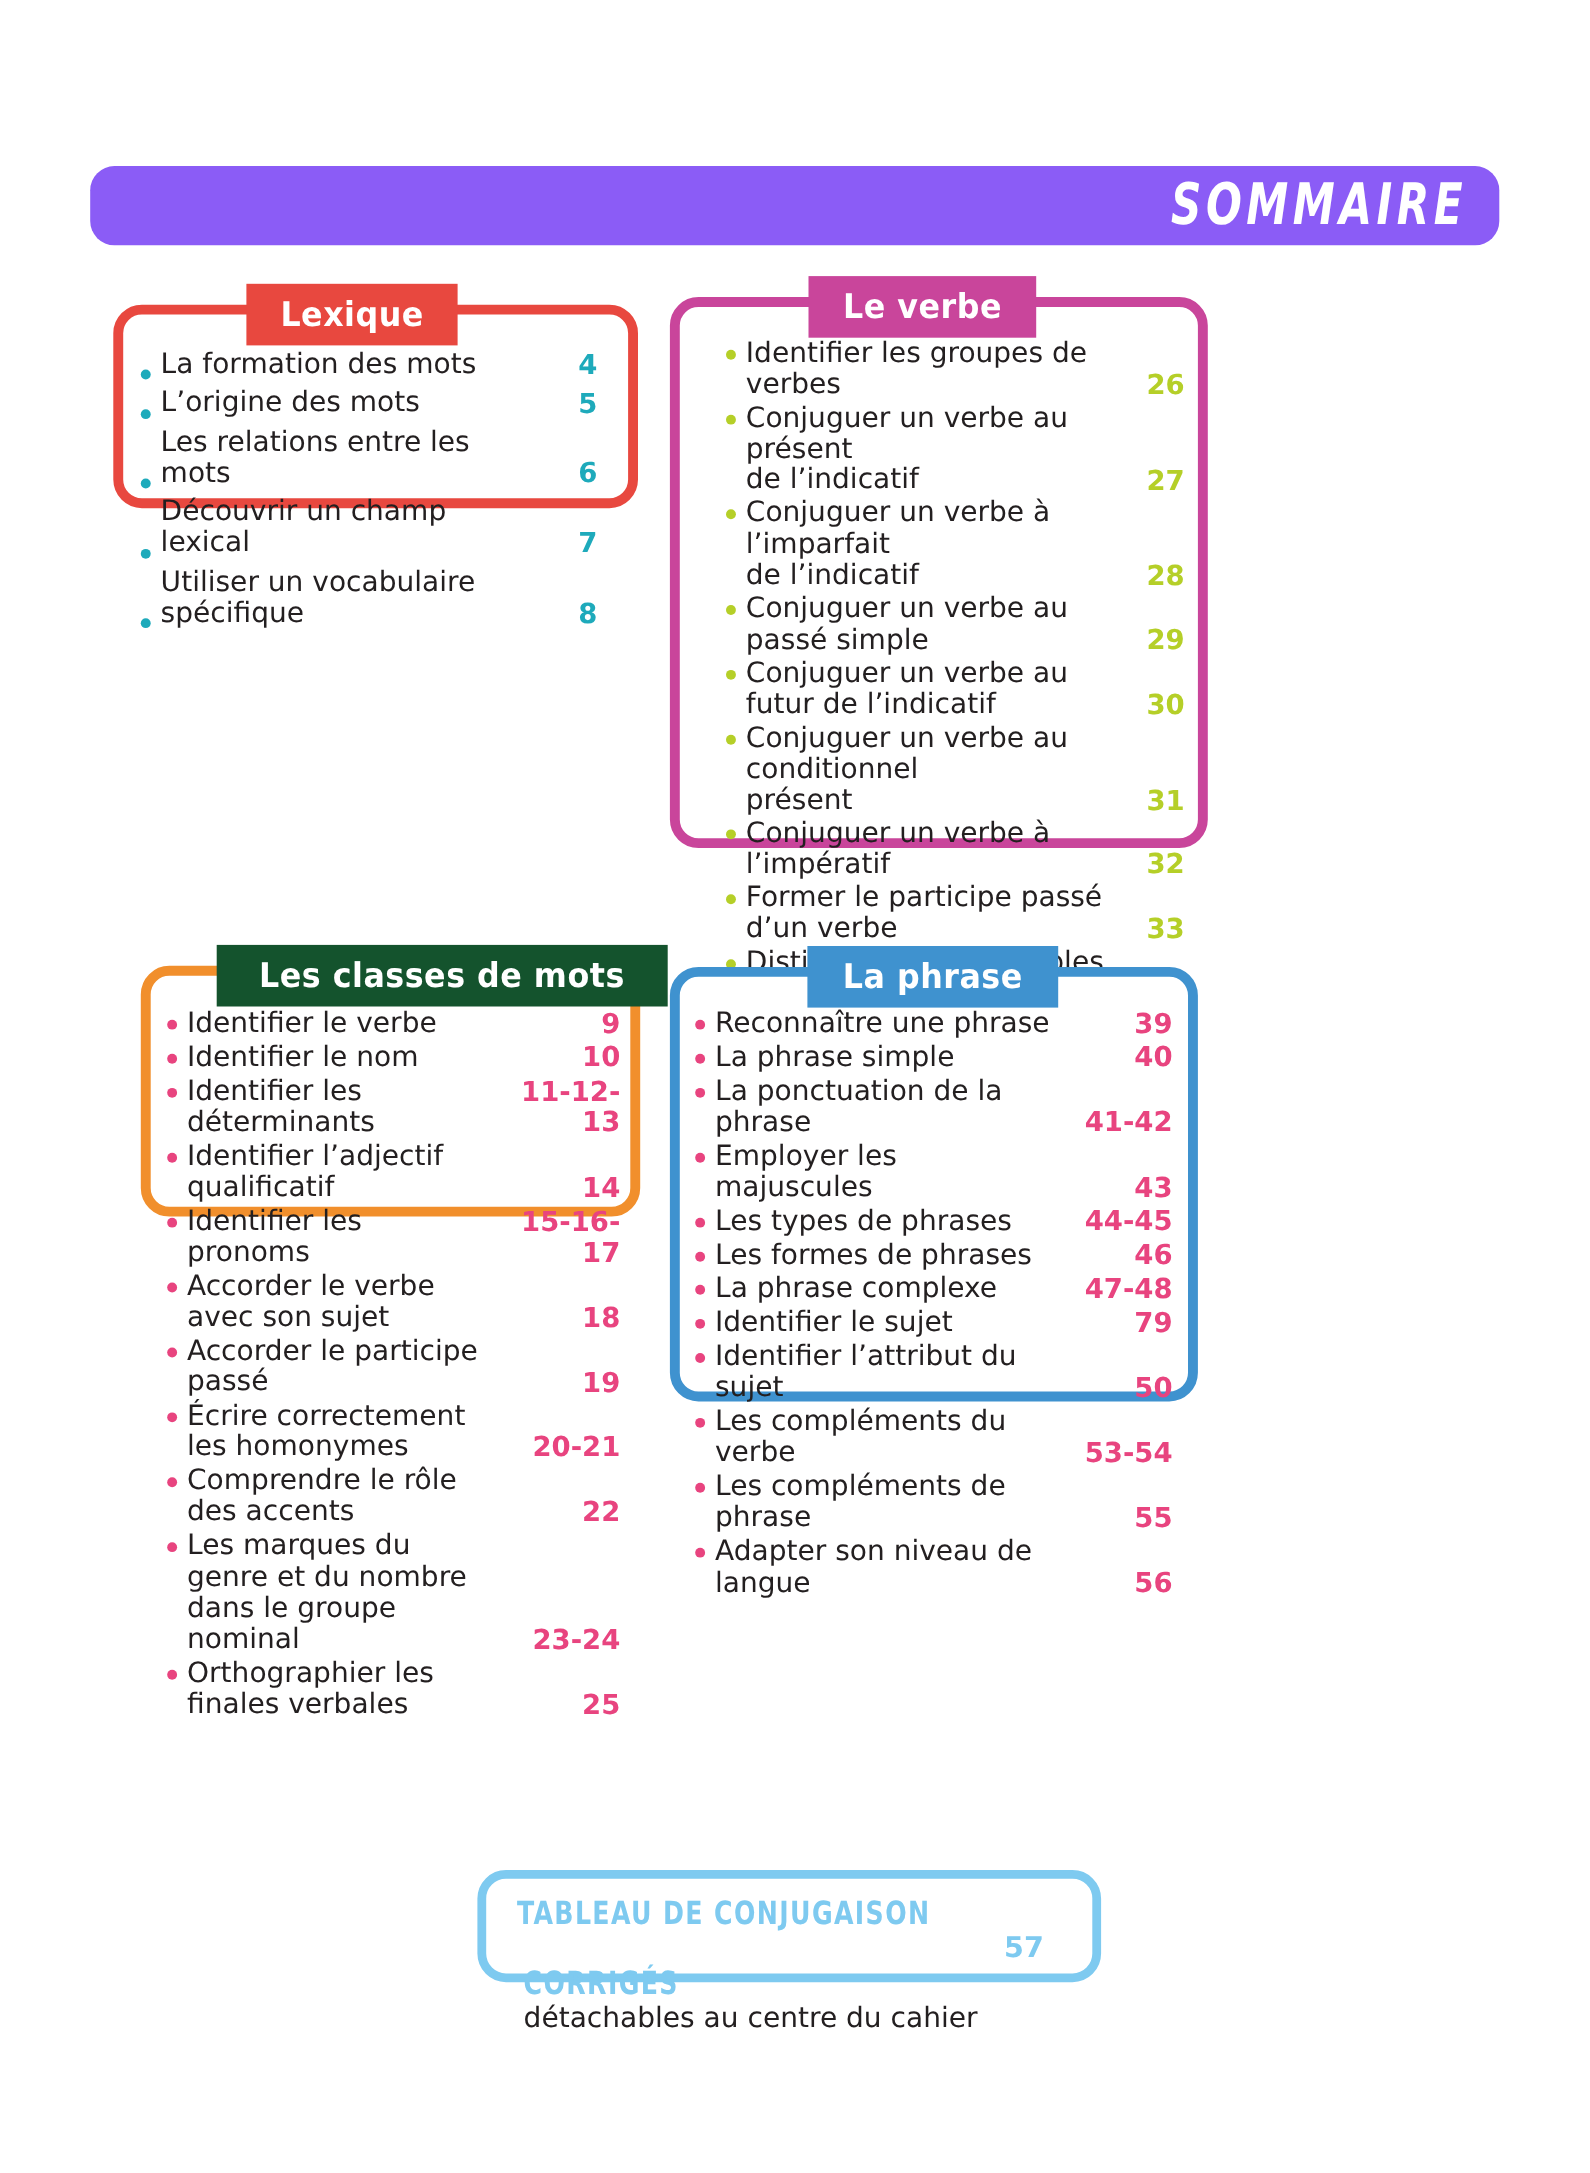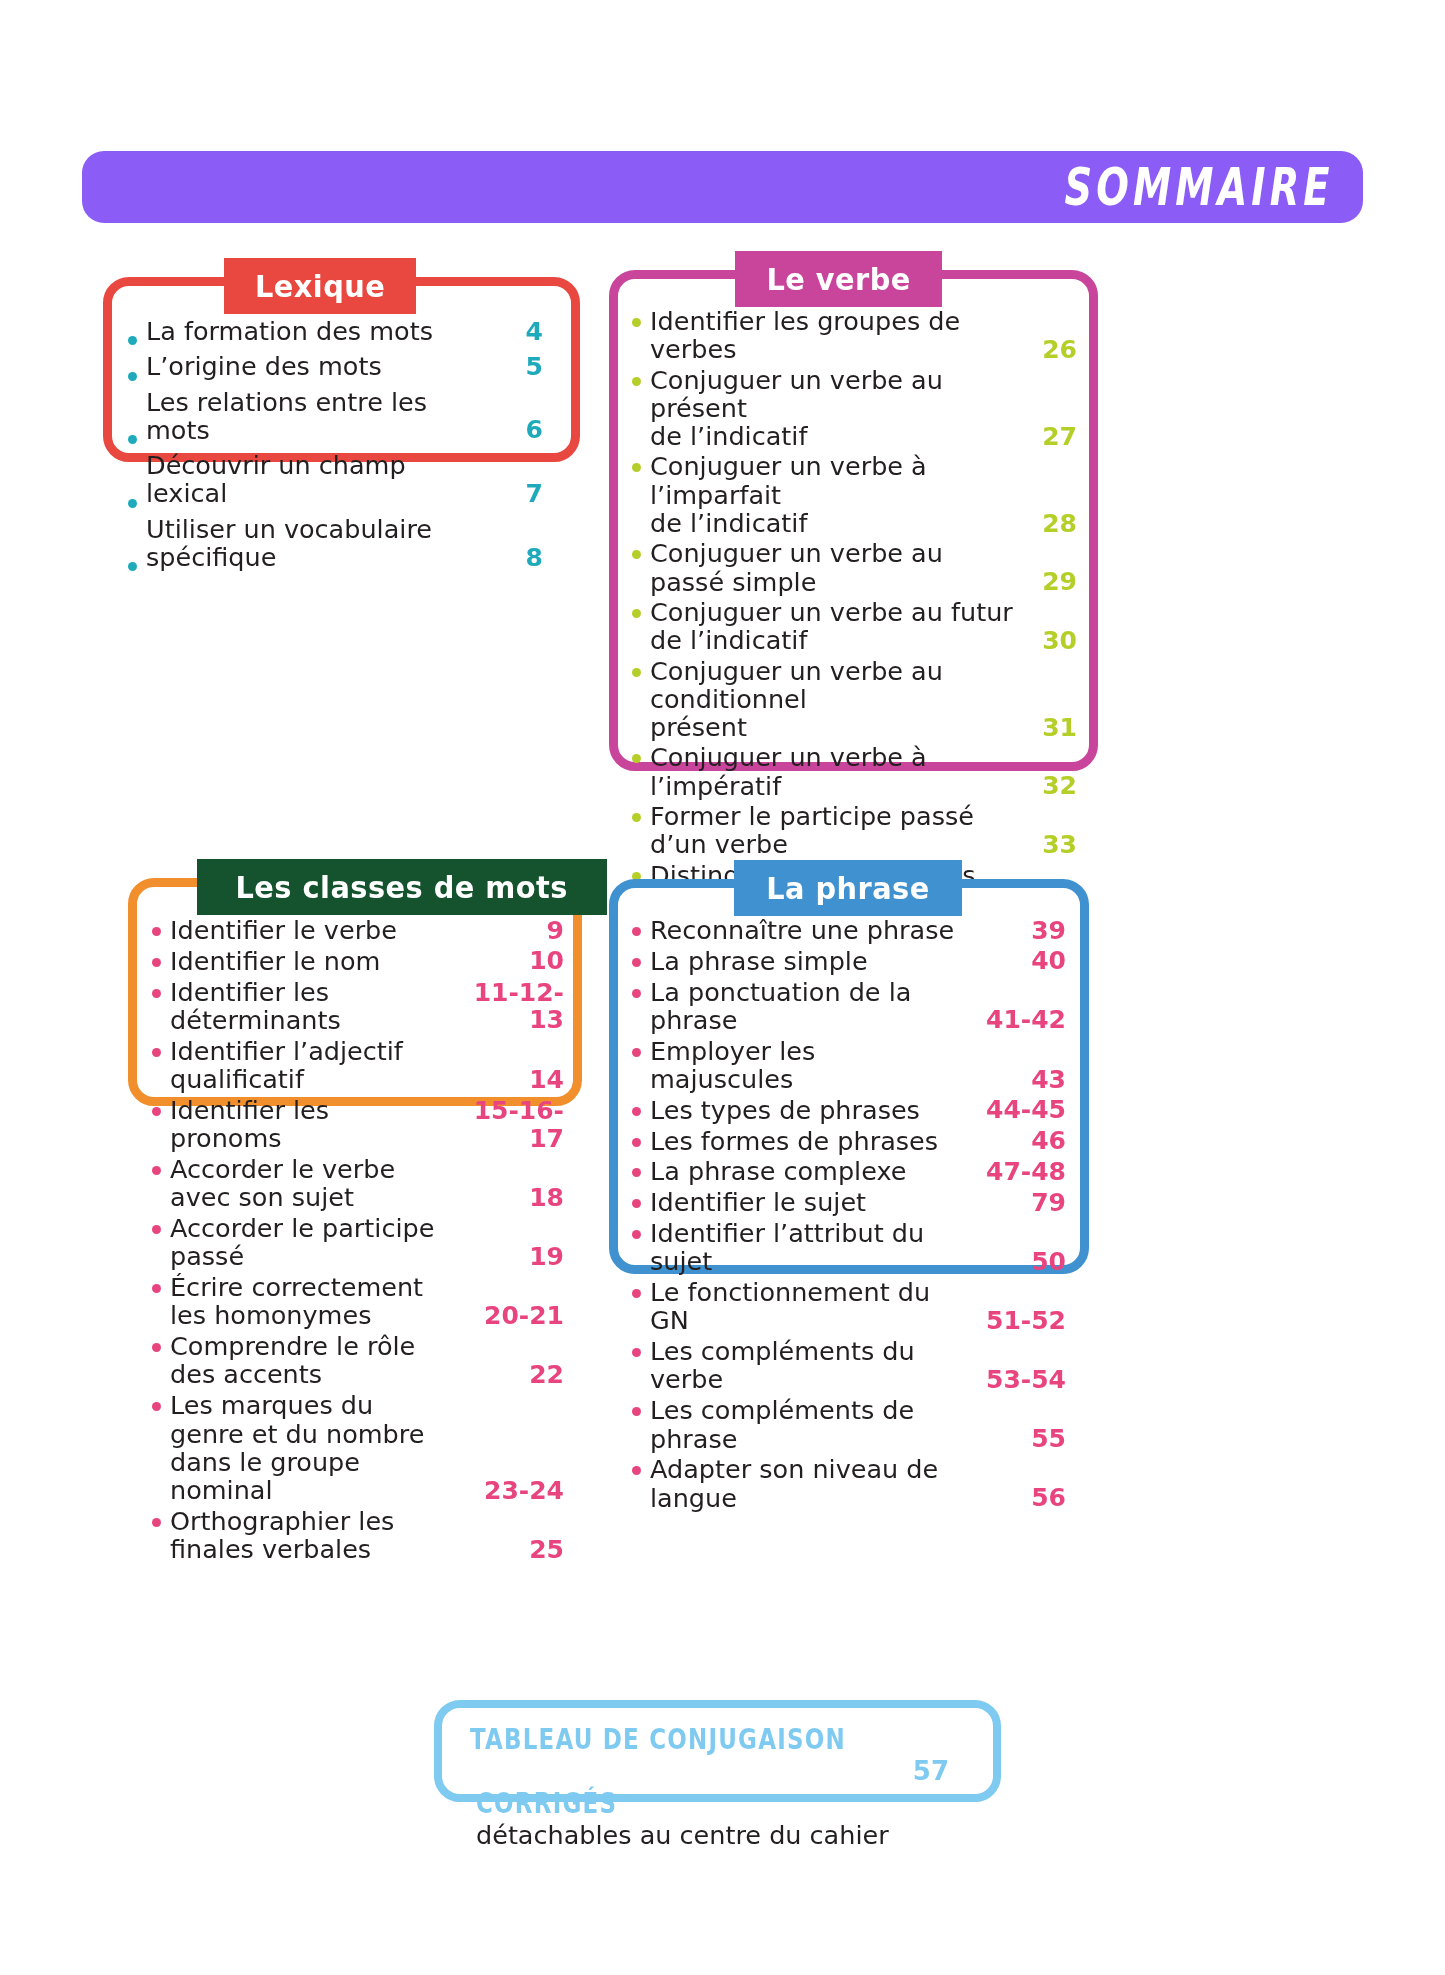--- a/index.html
+++ b/index.html
@@ -134,20 +134,21 @@
   #card-classes .toc-bullet { background: #e8447f; }
   #card-classes .toc-item { margin-bottom: 2.5px; }
 
   
   #card-verbe {
     left: 609px;
     top: 270px;
     width: 489px;
     height: 501px;
     border-color: #c9459b;
+    padding-left: 28px;
   }
   #card-verbe .card-header { left: 117px; background: #c9459b; }
   #card-verbe .inner { padding: 28px 12px 0 14px; }
   #card-verbe .toc-pages { color: #b5cf28; width: 54px; }
   #card-verbe .toc-bullet { background: #b5cf28; }
   #card-verbe .toc-item { margin-bottom: 2px; }
 
   
   #card-phrase {
     left: 609px;
@@ -434,25 +435,20 @@
           <span class="toc-label">Identifier le sujet</span>
           <span class="toc-pages">79</span>
         </li>
         <li class="toc-item">
           <span class="toc-bullet"></span>
           <span class="toc-label">Identifier l’attribut du sujet</span>
           <span class="toc-pages">50</span>
         </li>
         <li class="toc-item">
           <span class="toc-bullet"></span>
-          <span class="toc-label">Le fonctionnement du GN</span>
-          <span class="toc-pages">51-52</span>
-        </li>
-        <li class="toc-item">
-          <span class="toc-bullet"></span>
           <span class="toc-label">Les compléments du verbe</span>
           <span class="toc-pages">53-54</span>
         </li>
         <li class="toc-item">
           <span class="toc-bullet"></span>
           <span class="toc-label">Les compléments de phrase</span>
           <span class="toc-pages">55</span>
         </li>
         <li class="toc-item">
           <span class="toc-bullet"></span>

